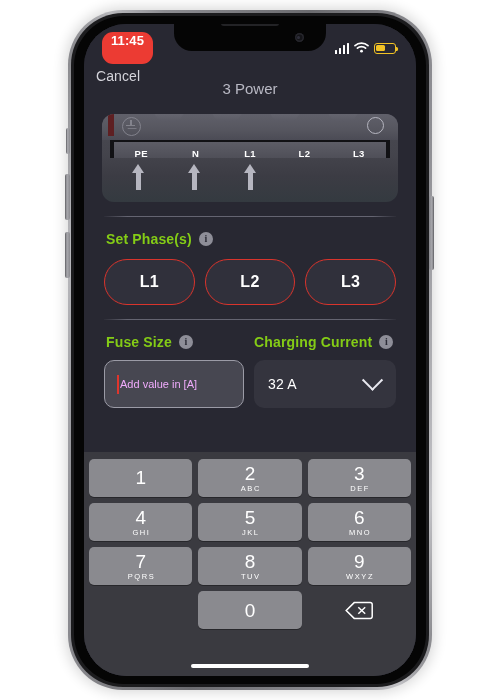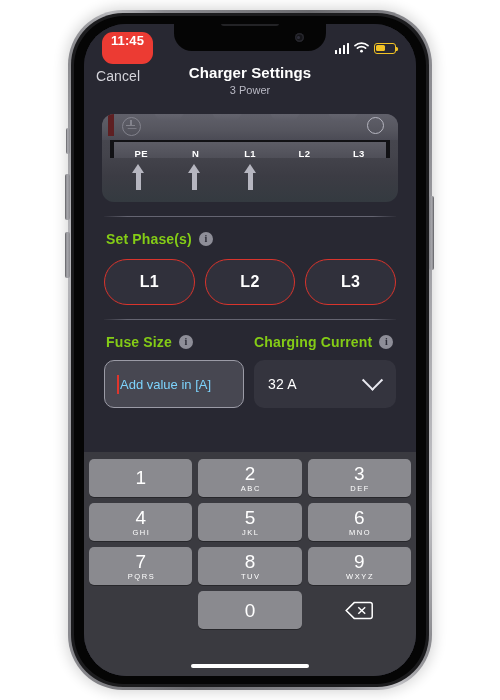--- a/index.html
+++ b/index.html
@@ -207,22 +207,22 @@
     padding-top: 2px;
   }
   .nav-title {
     color: #ffffff;
     font-size: 15px;
     font-weight: bold;
     letter-spacing: 0.1px;
   }
   .nav-sub {
     color: #b9b9c4;
-    font-size: 11px;
-    margin-top: 3px;
+    font-size: 15px;
+    margin-top: 16px;
   }
 
   
   .diagram-wrap {
     margin: 6px 18px 0 18px;
     height: 88px;
     position: relative;
   }
   .diagram {
     position: absolute;
@@ -411,22 +411,22 @@
     padding-left: 12px;
     position: relative;
   }
   .caret {
     width: 2px;
     height: 19px;
     background: #e0352c;
     margin-right: 1px;
   }
   .placeholder {
-    color: #7dd3fc;
-    font-size: 13px;
+    color: #f0abfc;
+    font-size: 11px;
   }
   .select-box {
     flex: 1;
     height: 48px;
     border-radius: 10px;
     background: #34343e;
     display: flex;
     align-items: center;
     justify-content: space-between;
     padding: 0 16px 0 14px;
@@ -520,21 +520,20 @@
   <div class="btn-side btn-voldown"></div>
   <div class="btn-side btn-power"></div>
 
   <div class="screen">
 
     <div class="app">
 
       <div class="nav">
         <div class="nav-cancel">Cancel</div>
         <div class="nav-center">
-          <div class="nav-title">Charger Settings</div>
           <div class="nav-sub">3 Power</div>
         </div>
       </div>
 
       <div class="diagram-wrap">
         <div class="diagram">
           <div class="dg-top"></div>
           <div class="dg-notch" style="left:52px"></div>
           <div class="dg-notch" style="left:110px"></div>
           <div class="dg-notch" style="left:168px"></div>

